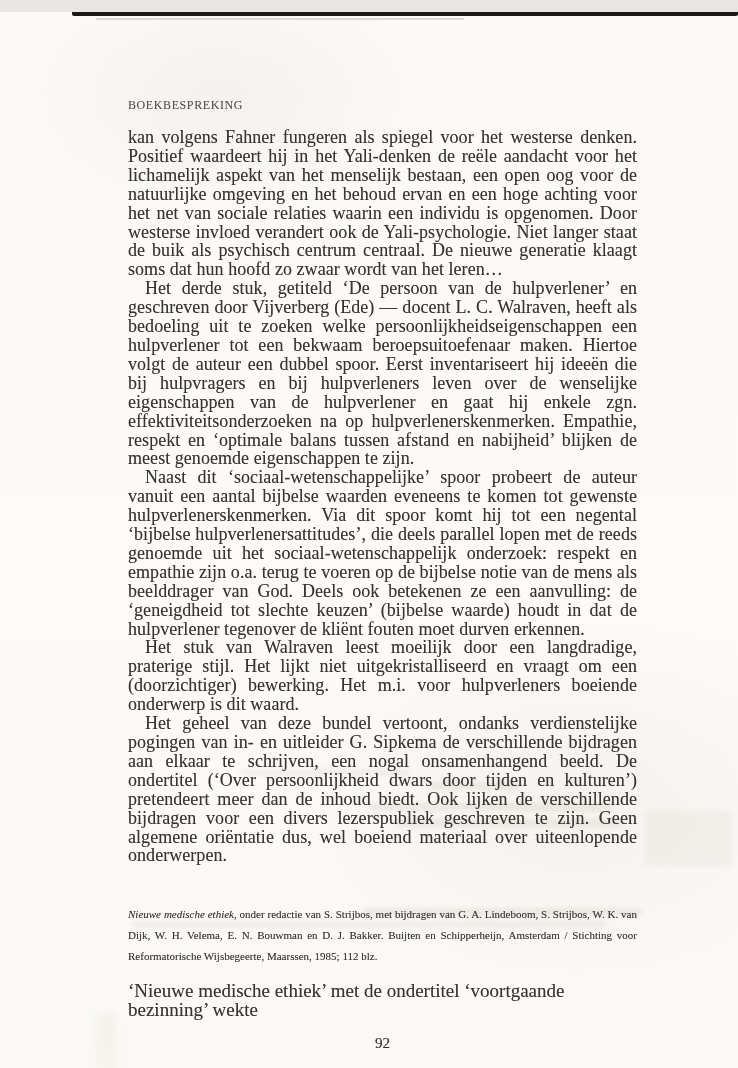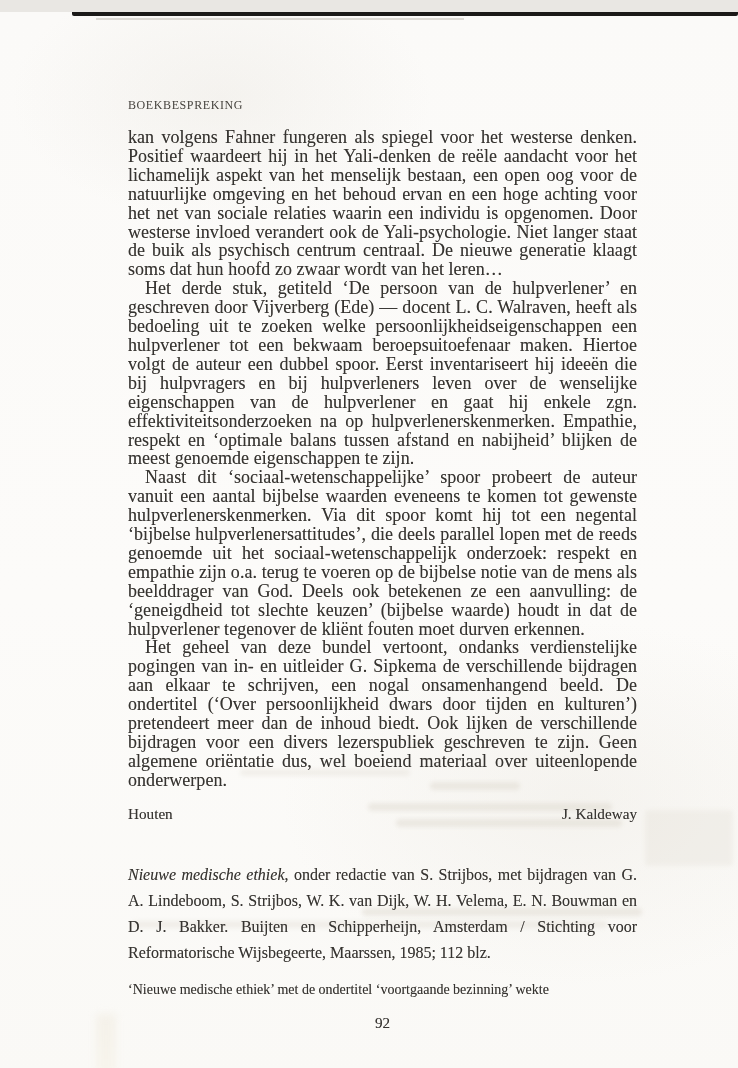--- a/index.html
+++ b/index.html
@@ -59,28 +59,28 @@
   }
   .body-text p.no-indent { text-indent: 0; }
   .signature-row {
     margin-top: 14px;
     display: flex; justify-content: space-between;
     font-size: 15.2px; line-height: 19px;
     text-shadow: 0 0 0.4px rgba(70,65,58,0.45);
   }
   .bib-entry {
     margin-top: 39px;
-    font-size: 16px; line-height: 26px;
+    font-size: 11px; line-height: 21px;
     text-align: justify;
     text-shadow: 0 0 0.4px rgba(70,65,58,0.45);
   }
   .bib-entry .bib-title { font-style: italic; }
   .next-opening {
     margin-top: 14px;
-    font-size: 14px; line-height: 19px;
+    font-size: 19px; line-height: 19px;
     text-shadow: 0 0 0.4px rgba(70,65,58,0.45);
   }
   .page-number {
     margin-top: 14px;
     font-size: 15.2px; line-height: 19px;
     text-shadow: 0 0 0.4px rgba(70,65,58,0.45);
     text-align: center;
   }
 </style>
 </head>
@@ -101,27 +101,24 @@
   <div class="corner-streak"></div>
 
   <div class="content">
 
     <div class="running-header">BOEKBESPREKING</div>
 
     <div class="body-text">
       <p class="no-indent">kan volgens Fahner fungeren als spiegel voor het westerse denken. Positief waardeert hij in het Yali-denken de reële aandacht voor het lichamelijk aspekt van het menselijk bestaan, een open oog voor de natuurlijke omgeving en het behoud ervan en een hoge achting voor het net van sociale relaties waarin een individu is opgenomen. Door westerse invloed verandert ook de Yali-psychologie. Niet langer staat de buik als psychisch centrum centraal. De nieuwe generatie klaagt soms dat hun hoofd zo zwaar wordt van het leren…</p>
       <p>Het derde stuk, getiteld ‘De persoon van de hulpverlener’ en geschreven door Vijverberg (Ede) — docent L. C. Walraven, heeft als bedoeling uit te zoeken welke persoonlijkheidseigenschappen een hulpverlener tot een bekwaam beroepsuitoefenaar maken. Hiertoe volgt de auteur een dubbel spoor. Eerst inventariseert hij ideeën die bij hulpvragers en bij hulpverleners leven over de wenselijke eigenschappen van de hulpverlener en gaat hij enkele zgn. effektiviteitsonderzoeken na op hulpverlenerskenmerken. Empathie, respekt en ‘optimale balans tussen afstand en nabijheid’ blijken de meest genoemde eigenschappen te zijn.</p>
       <p>Naast dit ‘sociaal-wetenschappelijke’ spoor probeert de auteur vanuit een aantal bijbelse waarden eveneens te komen tot gewenste hulpverlenerskenmerken. Via dit spoor komt hij tot een negental ‘bijbelse hulpverlenersattitudes’, die deels parallel lopen met de reeds genoemde uit het sociaal-wetenschappelijk onderzoek: respekt en empathie zijn o.a. terug te voeren op de bijbelse notie van de mens als beelddrager van God. Deels ook betekenen ze een aanvulling: de ‘geneigdheid tot slechte keuzen’ (bijbelse waarde) houdt in dat de hulpverlener tegenover de kliënt fouten moet durven erkennen.</p>
+      <p>Het stuk van Walraven leest moeilijk door een langdradige, praterige stijl. Het lijkt niet uitgekristalliseerd en vraagt om een (doorzichtiger) bewerking. Het m.i. voor hulpverleners boeiende onderwerp is dit waard.</p>
       <p>Het geheel van deze bundel vertoont, ondanks verdienstelijke pogingen van in- en uitleider G. Sipkema de verschillende bijdragen aan elkaar te schrijven, een nogal onsamenhangend beeld. De ondertitel (‘Over persoonlijkheid dwars door tijden en kulturen’) pretendeert meer dan de inhoud biedt. Ook lijken de verschillende bijdragen voor een divers lezerspubliek geschreven te zijn. Geen algemene oriëntatie dus, wel boeiend materiaal over uiteenlopende onderwerpen.</p>
     </div>
 
-    <div class="signature-row">
-      <span>Houten</span>
-      <span>J. Kaldeway</span>
-    </div>
 
     <p class="bib-entry"><span class="bib-title">Nieuwe medische ethiek</span><span>, onder redactie van S. Strijbos, met bijdragen van G. A. Lindeboom, S. Strijbos, W. K. van Dijk, W. H. Velema, E. N. Bouwman en D. J. Bakker. Buijten en Schipperheijn, Amsterdam / Stichting voor Reformatorische Wijsbegeerte, Maarssen, 1985; 112 blz.</span></p>
 
     <p class="next-opening">‘Nieuwe medische ethiek’ met de ondertitel ‘voortgaande bezinning’ wekte</p>
 
     <div class="page-number">92</div>
 
   </div>
 </div>
 

